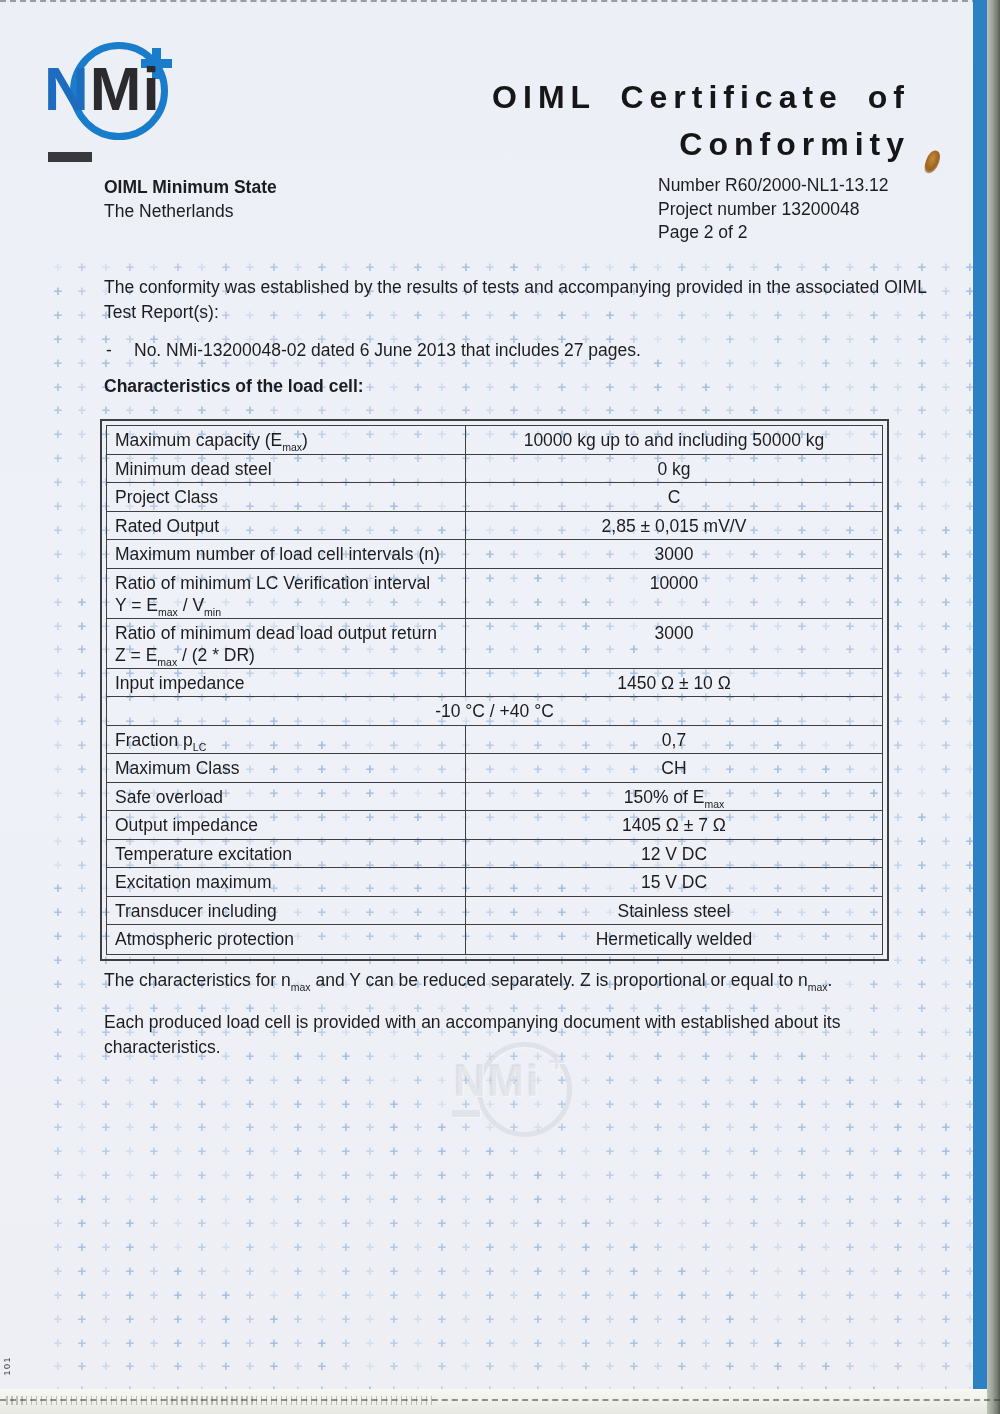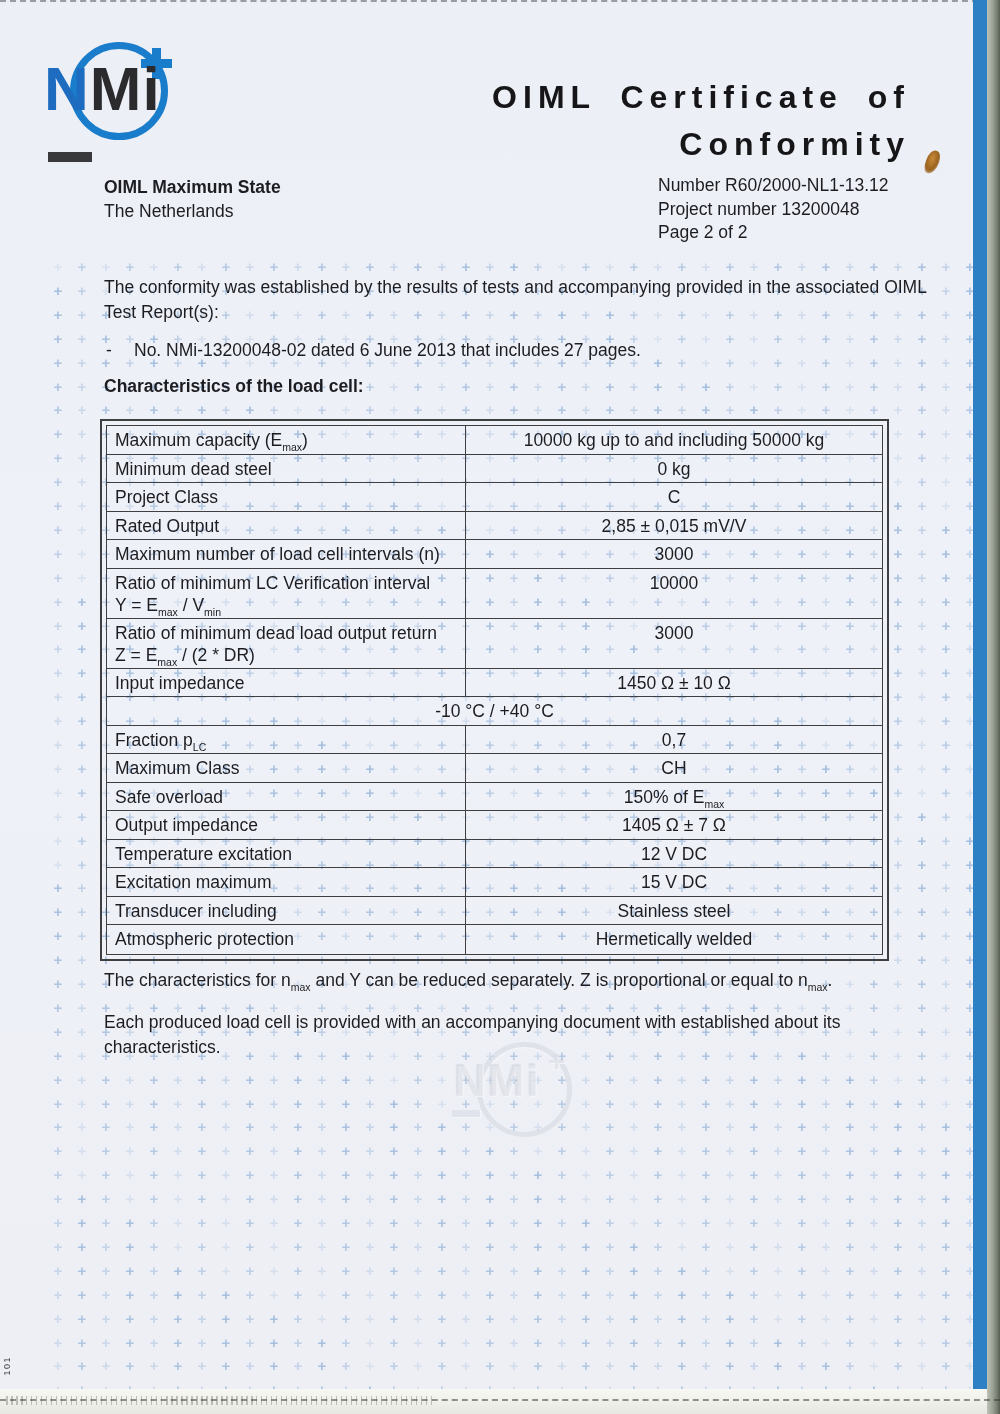--- a/index.html
+++ b/index.html
@@ -1970,21 +1970,21 @@
     <div class="logo-text"><span class="n">N</span><span class="mi">Mi</span></div>
     <div class="logo-dash"></div>
   </div>
 
   <div class="abs title">
     <div>OIML Certificate of</div>
     <div>Conformity</div>
   </div>
 
   <div class="abs member">
-    <div class="b">OIML Maximum State</div>
+    <div class="b">OIML Minimum State</div>
     <div>The Netherlands</div>
   </div>
 
   <div class="abs meta">
     <div>Number R60/2000-NL1-13.12</div>
     <div>Project number 13200048</div>
     <div>Page 2 of 2</div>
   </div>
 
   <div class="abs intro">The conformity was established by the results of tests and accompanying provided in the associated OIML Test Report(s):</div>

